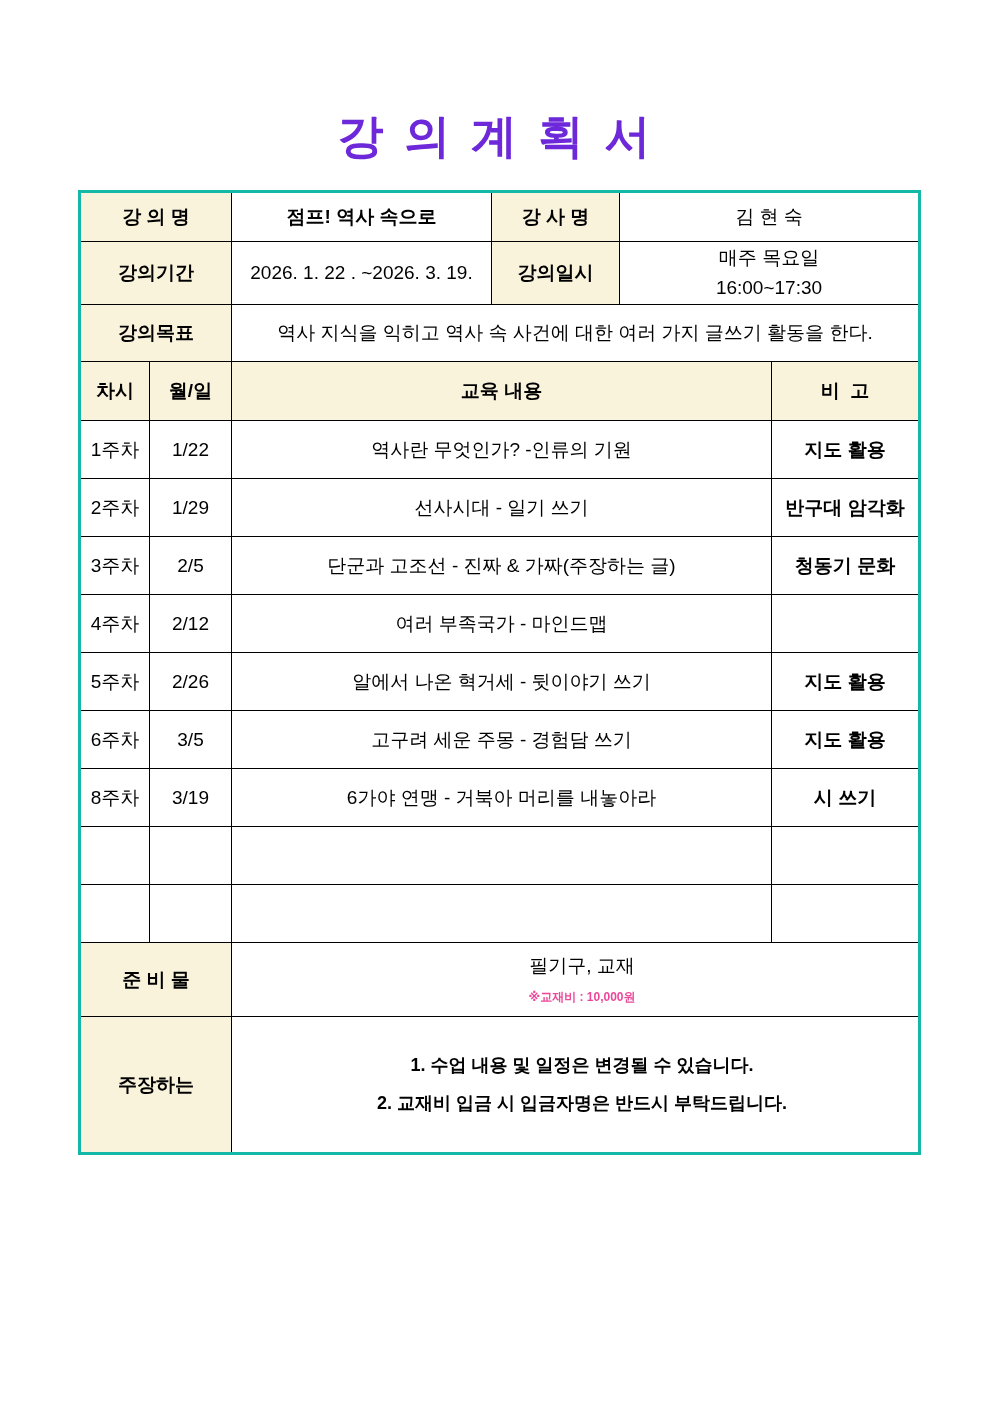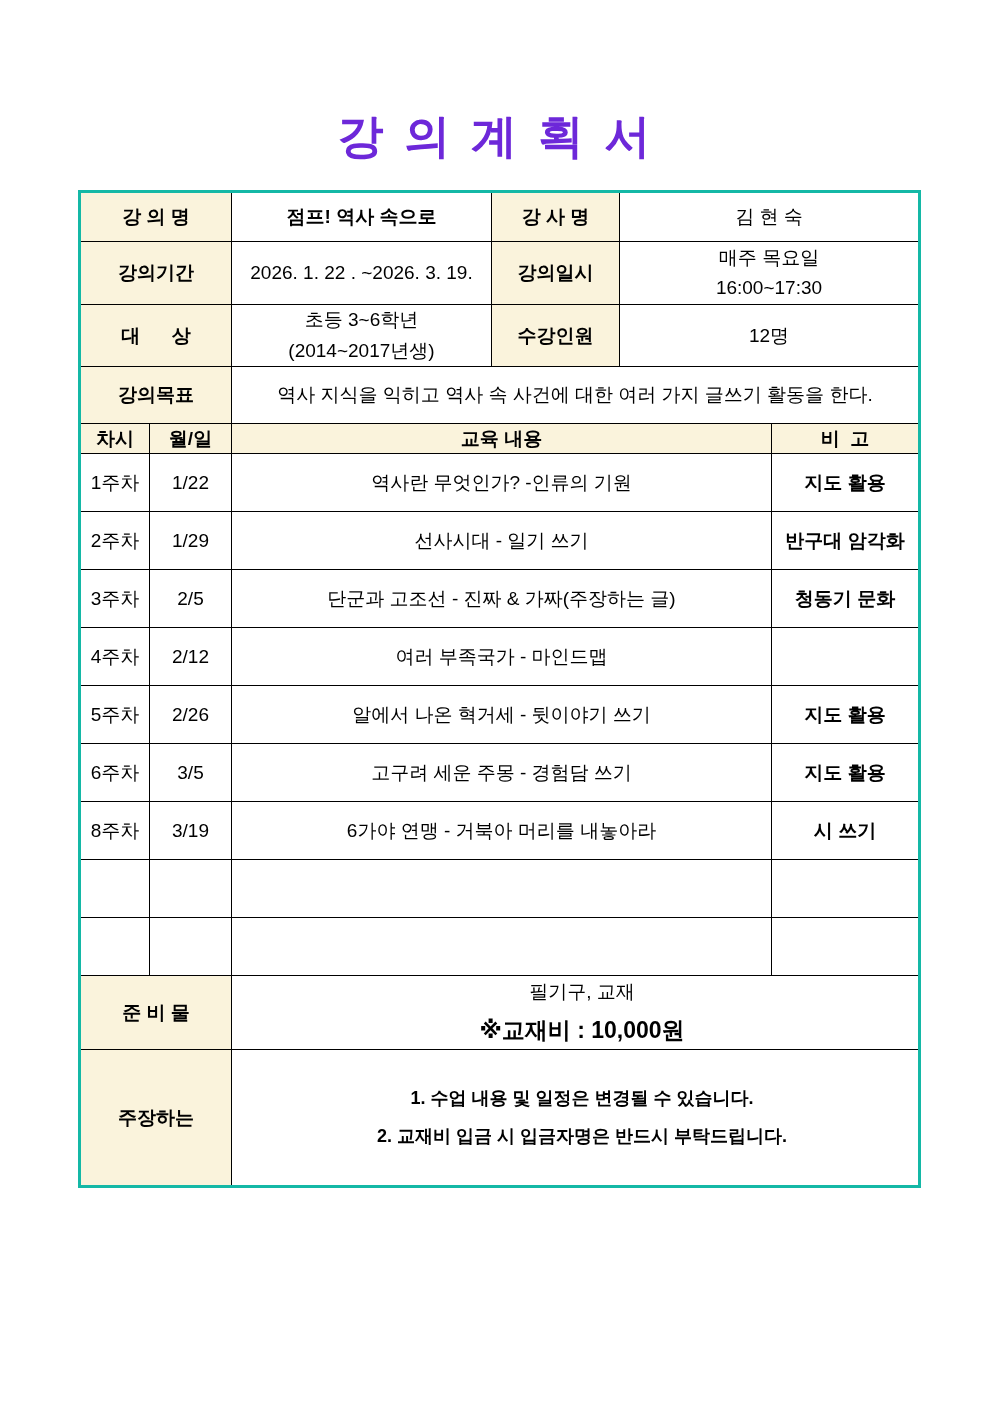--- a/index.html
+++ b/index.html
@@ -50,26 +50,26 @@
     white-space: pre-wrap;
   }
   td.val-bold { font-weight: bold; }
   td.note { font-weight: bold; font-size: 18px; white-space: pre-wrap; }
   td.content-left { text-align: left; padding-left: 14px; margin-left: 24px; }
   .two-line div { line-height: 1.6; }
   .h50  { height: 50px; }
   .h63  { height: 63px; }
   .h62  { height: 62px; }
   .h60  { height: 57px; }
-  .h45  { height: 30px; }
+  .h45  { height: 59px; }
   .h58  { height: 58px; }
   .h74  { height: 74px; }
   .h137 { height: 137px; }
   .materials-line1 { font-size: 19px; margin-bottom: 10px; }
-  .materials-line2 { font-size: 23px; font-weight: bold; color: #000000; }
+  .materials-line2 { font-size: 12px; font-weight: bold; color: #ec4899; }
   .notes-cell div { font-weight: bold; font-size: 18px; line-height: 2.1; }
 </style>
 </head>
 <body>
 
 <div class="page">
 
   <div class="doc-title">강 의 계 획 서</div>
 
   <table class="plan">
@@ -93,29 +93,20 @@
     <tr class="h63">
       <td class="lbl" colspan="2">강의기간</td>
       <td>2026.  1. 22 . ~2026. 3. 19.</td>
       <td class="lbl">강의일시</td>
       <td colspan="2" class="two-line">
         <div>매주 목요일</div>
         <div>16:00~17:30</div>
       </td>
     </tr>
 
-    <tr class="h62">
-      <td class="lbl" colspan="2">대      상</td>
-      <td class="two-line">
-        <div>초등 3~6학년</div>
-        <div>(2014~2017년생)</div>
-      </td>
-      <td class="lbl">수강인원</td>
-      <td colspan="2">12명</td>
-    </tr>
 
     <tr class="h60">
       <td class="lbl" colspan="2">강의목표</td>
       <td colspan="4">역사 지식을 익히고 역사 속 사건에 대한 여러 가지 글쓰기 활동을 한다.</td>
     </tr>
 
     <tr class="h45">
       <td class="lbl">차시</td>
       <td class="lbl">월/일</td>
       <td class="lbl" colspan="3">교육 내용</td>

